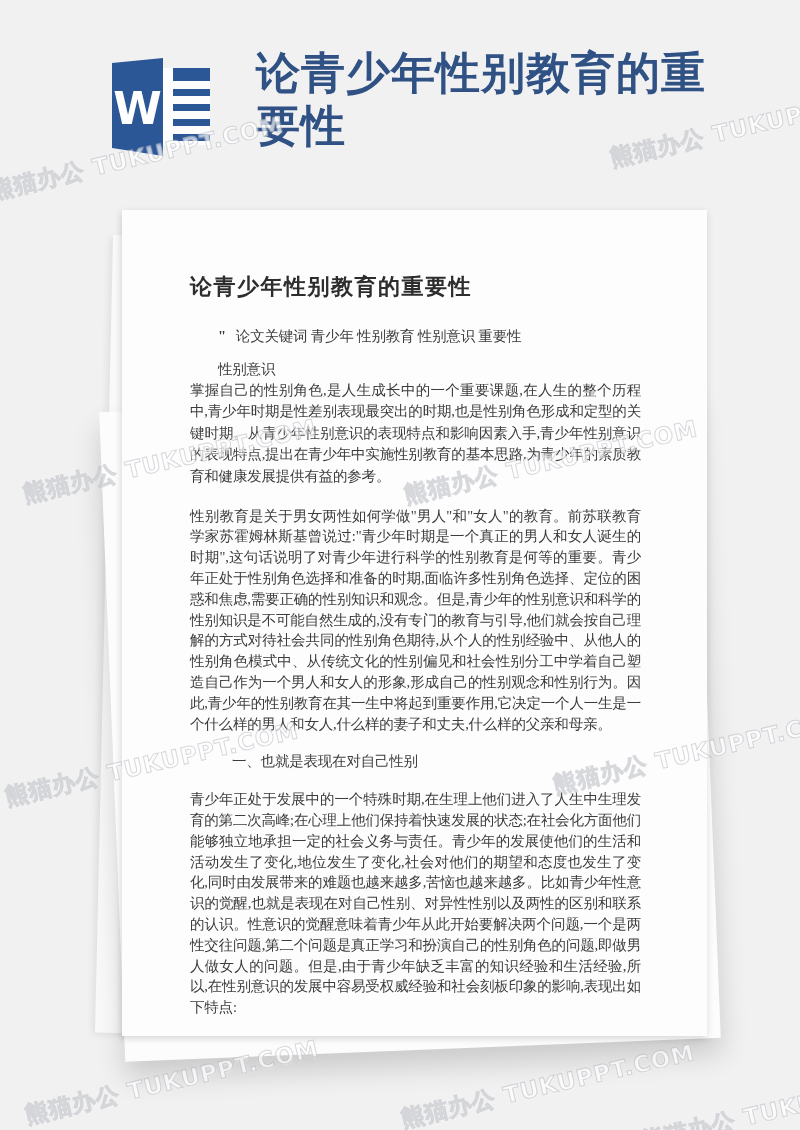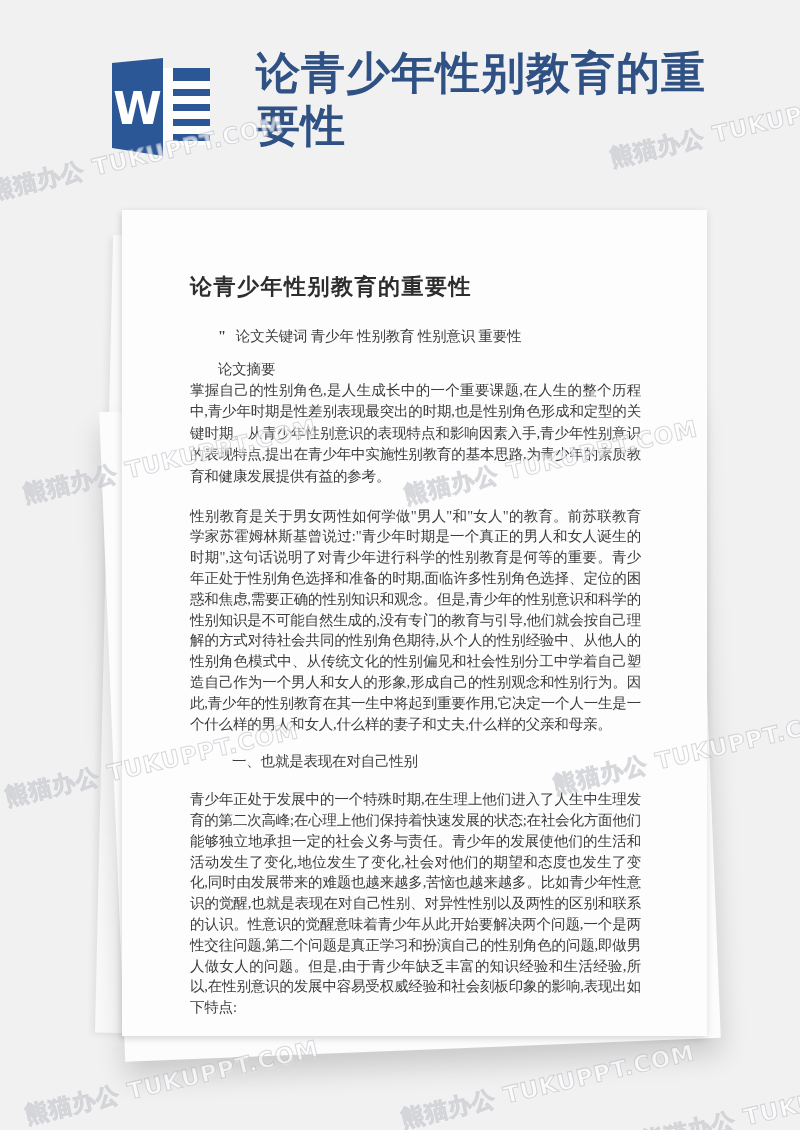--- a/index.html
+++ b/index.html
@@ -78,21 +78,21 @@
   </svg>
 </div>
 <h1 class="header-title">论青少年性别教育的重要性</h1>
 
 <div class="sheet sheet-back-left"></div>
 <div class="sheet sheet-back-bottom"></div>
 
 <div class="sheet sheet-front doc">
   <h2 class="doc-title">论青少年性别教育的重要性</h2>
   <p class="kw-line"><span class="kw-quote">"</span><span>论文关键词 青少年 性别教育 性别意识 重要性</span></p>
-  <p class="abstract-label">论文摘要</p>
+  <p class="abstract-label">性别意识</p>
   <p class="abstract">掌握自己的性别角色,是人生成长中的一个重要课题,在人生的整个历程中,青少年时期是性差别表现最突出的时期,也是性别角色形成和定型的关键时期。从青少年性别意识的表现特点和影响因素入手,青少年性别意识的表现特点,提出在青少年中实施性别教育的基本思路,为青少年的素质教育和健康发展提供有益的参考。</p>
   <p class="para">性别教育是关于男女两性如何学做"男人"和"女人"的教育。前苏联教育学家苏霍姆林斯基曾说过:"青少年时期是一个真正的男人和女人诞生的时期",这句话说明了对青少年进行科学的性别教育是何等的重要。青少年正处于性别角色选择和准备的时期,面临许多性别角色选择、定位的困惑和焦虑,需要正确的性别知识和观念。但是,青少年的性别意识和科学的性别知识是不可能自然生成的,没有专门的教育与引导,他们就会按自己理解的方式对待社会共同的性别角色期待,从个人的性别经验中、从他人的性别角色模式中、从传统文化的性别偏见和社会性别分工中学着自己塑造自己作为一个男人和女人的形象,形成自己的性别观念和性别行为。因此,青少年的性别教育在其一生中将起到重要作用,它决定一个人一生是一个什么样的男人和女人,什么样的妻子和丈夫,什么样的父亲和母亲。</p>
   <p class="section-heading">一、也就是表现在对自己性别</p>
   <p class="para">青少年正处于发展中的一个特殊时期,在生理上他们进入了人生中生理发育的第二次高峰;在心理上他们保持着快速发展的状态;在社会化方面他们能够独立地承担一定的社会义务与责任。青少年的发展使他们的生活和活动发生了变化,地位发生了变化,社会对他们的期望和态度也发生了变化,同时由发展带来的难题也越来越多,苦恼也越来越多。比如青少年性意识的觉醒,也就是表现在对自己性别、对异性性别以及两性的区别和联系的认识。性意识的觉醒意味着青少年从此开始要解决两个问题,一个是两性交往问题,第二个问题是真正学习和扮演自己的性别角色的问题,即做男人做女人的问题。但是,由于青少年缺乏丰富的知识经验和生活经验,所以,在性别意识的发展中容易受权威经验和社会刻板印象的影响,表现出如下特点:</p>
   <p class="para">1.传统性别意识的印迹明显,科学的性别知识较为缺乏。传统性别观中的男性特征的支配、自主、侵犯、成熟欲等,女性特征则为求助、亲密、服从、依附、教</p>
 </div>
 
 <div class="wm-layer">
   <span class="wm" style="left:137px;top:158px">熊猫办公 TUKUPPT.COM</span>
   <span class="wm" style="left:757px;top:125px">熊猫办公 TUKUPPT.COM</span>

